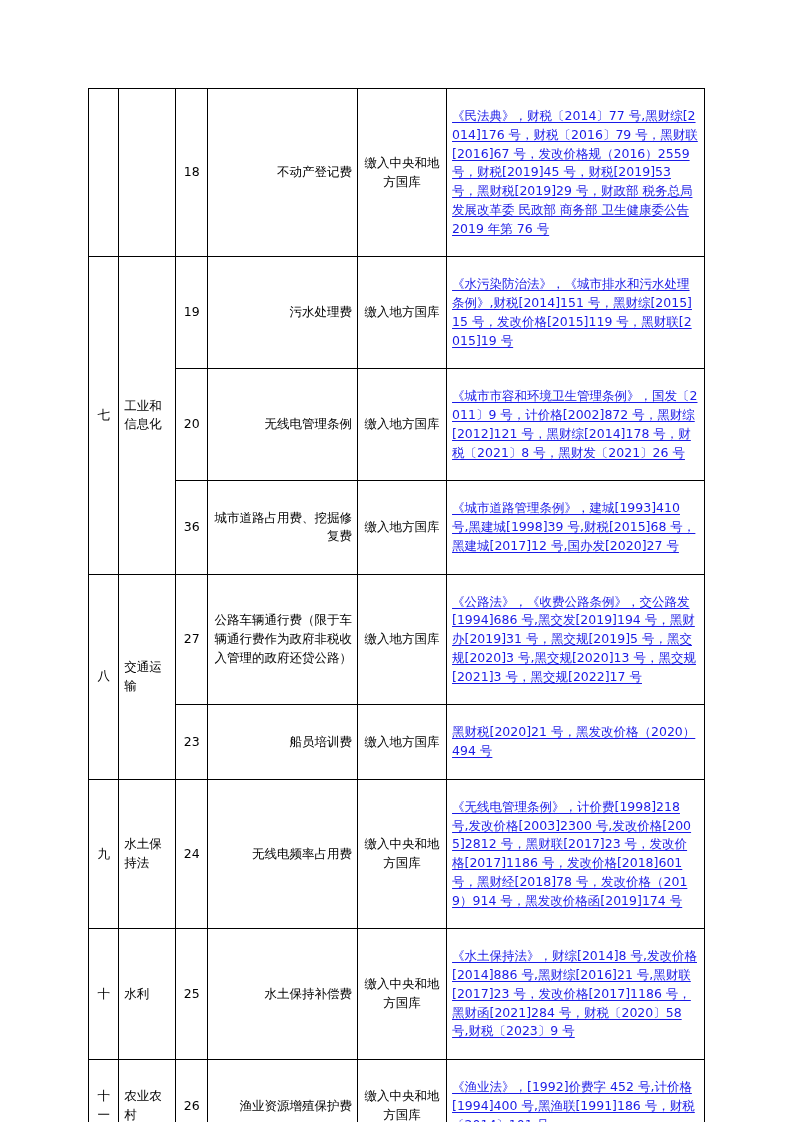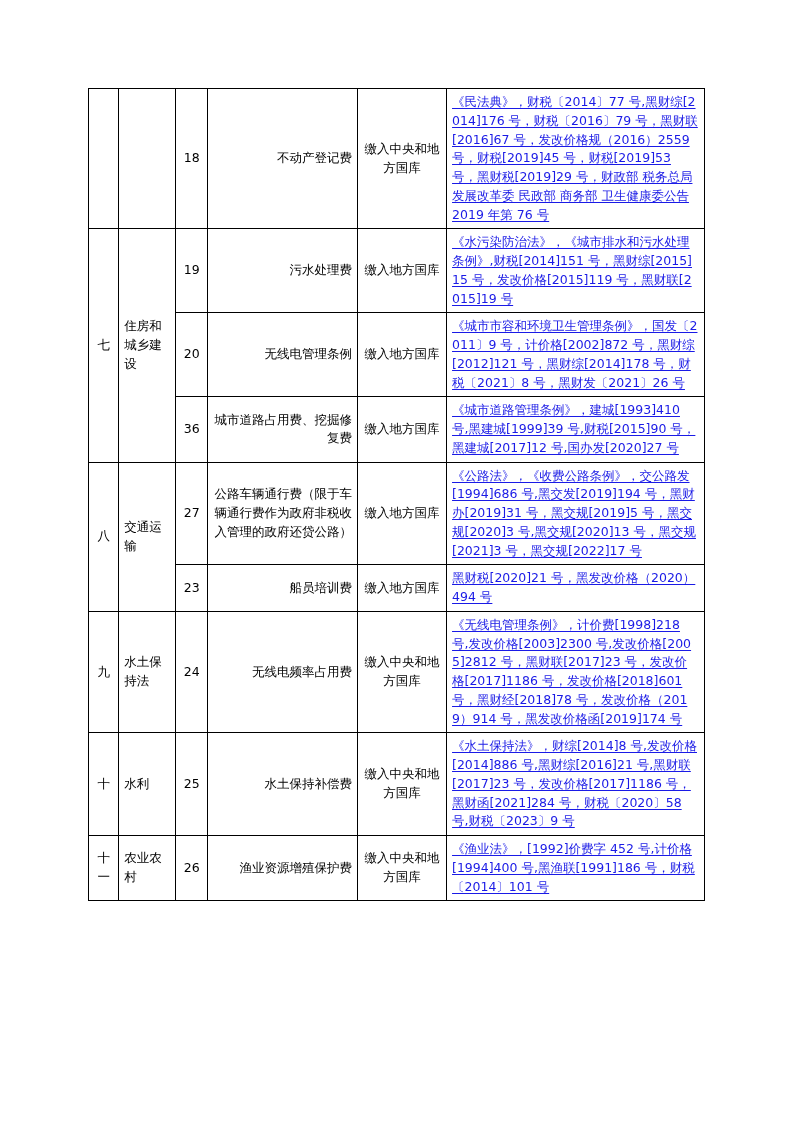--- a/index.html
+++ b/index.html
@@ -22,21 +22,21 @@
   }
   table.fee-table {
     border-collapse: collapse;
     table-layout: fixed;
     width: 617px;
     border: 1px solid #000;
   }
   table.fee-table td {
     border: 1px solid #000;
     vertical-align: middle;
-    padding: 4px 5px;
+    padding: 18px 5px;
     font-size: 12.5px;
     line-height: 1.5;
   }
   td.col-no {
     width: 30px;
     text-align: center;
   }
   td.col-cat {
     width: 56px;
     text-align: left;
@@ -83,37 +83,37 @@
       <tr>
         <td class="col-no"></td>
         <td class="col-cat"></td>
         <td class="col-idx">18</td>
         <td class="col-name">不动产登记费</td>
         <td class="col-treasury">缴入中央和地方国库</td>
         <td class="col-basis"><span class="basis">《民法典》，财税〔2014〕77 号,黑财综[2014]176 号，财税〔2016〕79 号，黑财联[2016]67 号，发改价格规（2016）2559 号，财税[2019]45 号，财税[2019]53 号，黑财税[2019]29 号，财政部 税务总局 发展改革委 民政部 商务部 卫生健康委公告 2019 年第 76 号</span></td>
       </tr>
       <tr>
         <td class="col-no" rowspan="3">七</td>
-        <td class="col-cat" rowspan="3">住房和城乡建设</td>
+        <td class="col-cat" rowspan="3">工业和信息化</td>
         <td class="col-idx">19</td>
         <td class="col-name">污水处理费</td>
         <td class="col-treasury">缴入地方国库</td>
         <td class="col-basis"><span class="basis">《水污染防治法》，《城市排水和污水处理条例》,财税[2014]151 号，黑财综[2015]15 号，发改价格[2015]119 号，黑财联[2015]19 号</span></td>
       </tr>
       <tr>
         <td class="col-idx">20</td>
         <td class="col-name">无线电管理条例</td>
         <td class="col-treasury">缴入地方国库</td>
         <td class="col-basis"><span class="basis">《城市市容和环境卫生管理条例》，国发〔2011〕9 号，计价格[2002]872 号，黑财综[2012]121 号，黑财综[2014]178 号，财税〔2021〕8 号，黑财发〔2021〕26 号</span></td>
       </tr>
       <tr>
         <td class="col-idx">36</td>
         <td class="col-name">城市道路占用费、挖掘修复费</td>
         <td class="col-treasury">缴入地方国库</td>
-        <td class="col-basis"><span class="basis">《城市道路管理条例》，建城[1993]410 号,黑建城[1999]39 号,财税[2015]90 号，黑建城[2017]12 号,国办发[2020]27 号</span></td>
+        <td class="col-basis"><span class="basis">《城市道路管理条例》，建城[1993]410 号,黑建城[1998]39 号,财税[2015]68 号，黑建城[2017]12 号,国办发[2020]27 号</span></td>
       </tr>
       <tr>
         <td class="col-no" rowspan="2">八</td>
         <td class="col-cat" rowspan="2">交通运输</td>
         <td class="col-idx">27</td>
         <td class="col-name">公路车辆通行费（限于车辆通行费作为政府非税收入管理的政府还贷公路）</td>
         <td class="col-treasury">缴入地方国库</td>
         <td class="col-basis"><span class="basis">《公路法》，《收费公路条例》，交公路发[1994]686 号,黑交发[2019]194 号，黑财办[2019]31 号，黑交规[2019]5 号，黑交规[2020]3 号,黑交规[2020]13 号，黑交规[2021]3 号，黑交规[2022]17 号</span></td>
       </tr>
       <tr>

